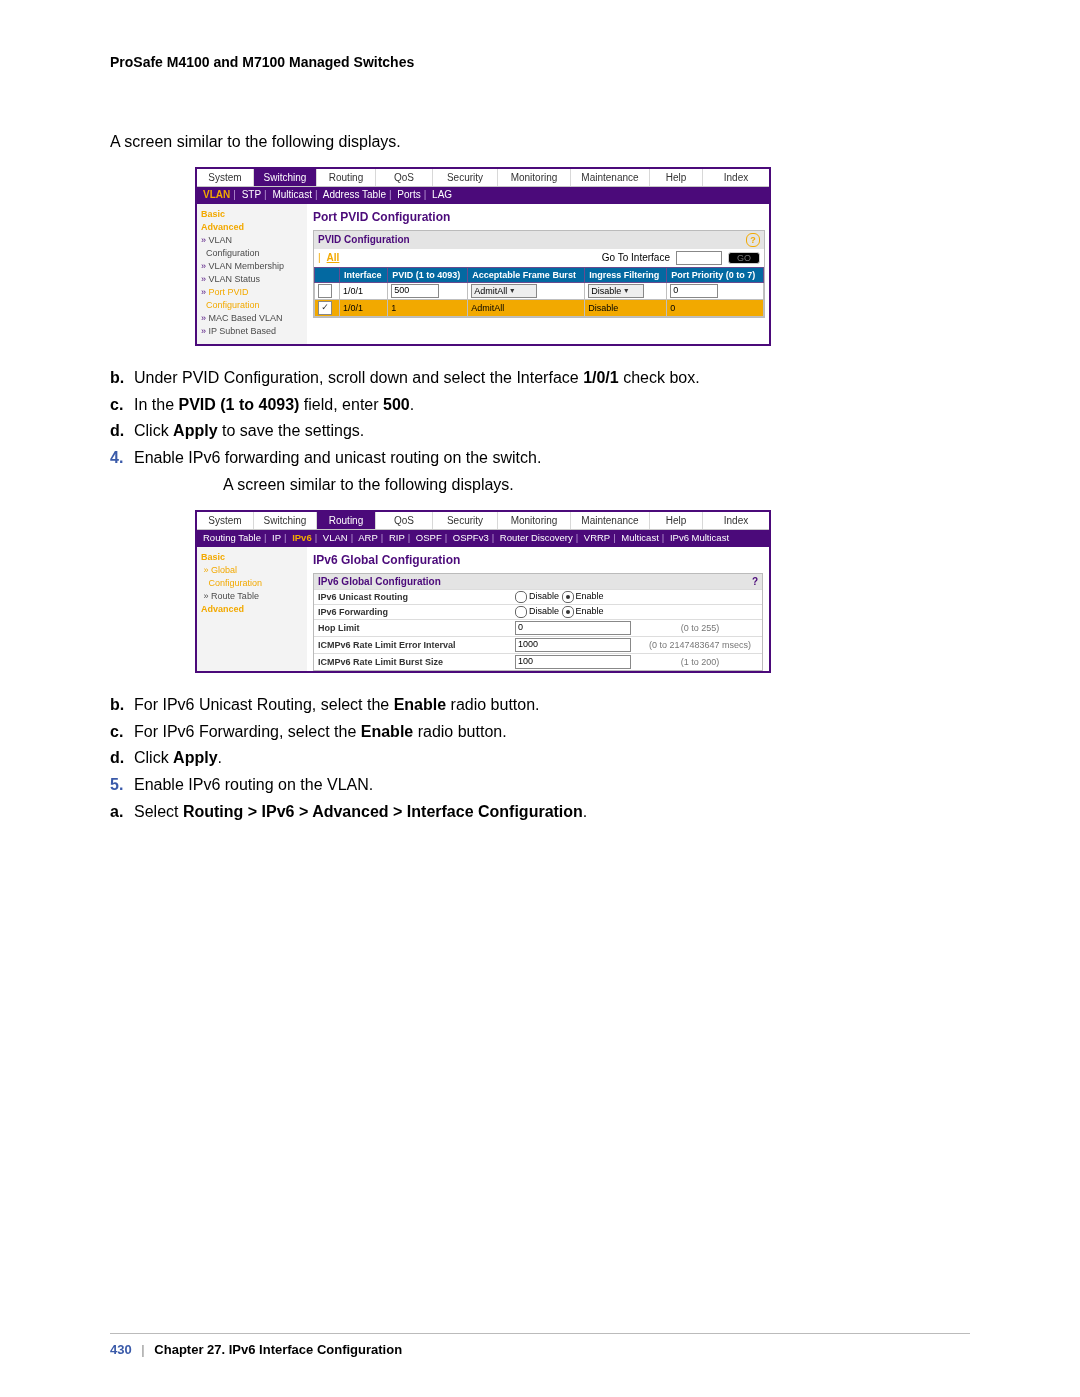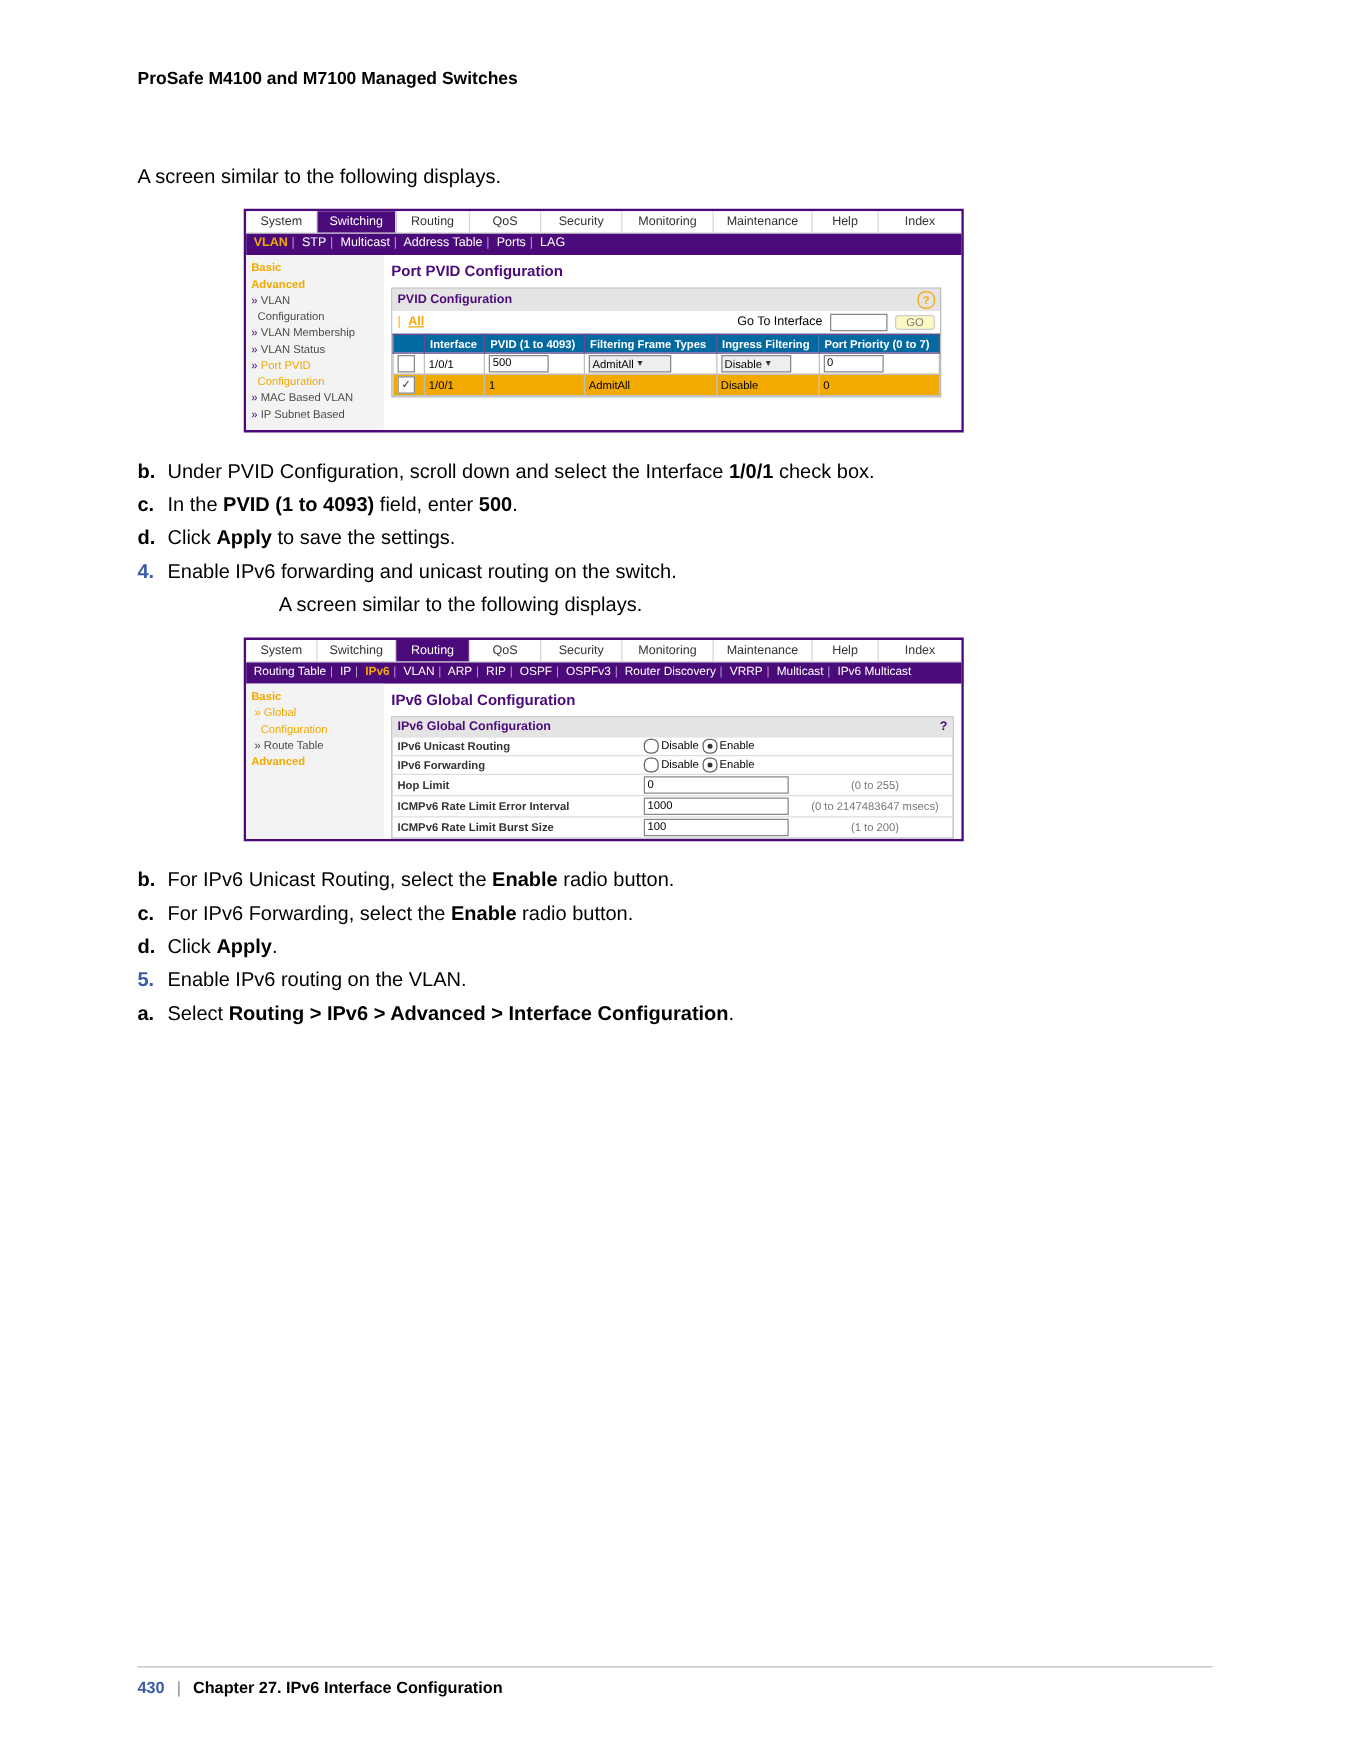--- a/index.html
+++ b/index.html
@@ -92,37 +92,37 @@
     line-height: 13px;
     color:#4b4b4b;
   }
   .ss .side .basic { color:#f2a900; font-weight:bold;}
   .ss .side .adv { color:#f2a900; font-weight:bold;}
   .ss .side .item::before { content:"\00bb\00a0"; color:#4b0a7a;}
   .ss .side .sel { color:#f2a900;}
   .ss .main { flex:1; padding: 6px 0 12px 6px; }
   .ss .main .h1 { color:#4b0a7a; font-weight:bold; font-size:12px; padding-bottom:6px;}
   .ss .box {
-    border:1px solid #bbb; margin-right:16px;
+    border:1px solid #bbb; margin-right:4px;
   }
   .ss .boxhdr {
     background:#e4e4e4; color:#4b0a7a; font-weight:bold;
     padding:2px 4px; display:flex; justify-content:space-between; align-items:center;
   }
   .ss .help-icon {
     width:12px;height:12px;border:1px solid #f2a900;border-radius:6px;
     color:#f2a900;font-size:9px;line-height:12px;text-align:center;display:inline-block;
   }
   .ss .gotorow {
     display:flex; align-items:center; padding:2px 4px; font-size:10px; gap:6px;
     background:#fff;
   }
   .ss .gotorow .allbl { color:#f2a900; font-weight:bold;text-decoration:underline;}
   .ss .gobtn {
-    background:#fef9c3;border:1px solid #ccc;border-radius:3px;padding:0 8px;font-size:9px;color:#777;
+    background:#000000;border:1px solid #ccc;border-radius:3px;padding:0 8px;font-size:9px;color:#777;
   }
   .ss table.grid { border-collapse:collapse; width:100%; font-size:9px;}
   .ss table.grid th {
     background:#0369a1;color:#fff;border:1px solid #694a8e;padding:2px 4px;text-align:left;font-weight:bold;
   }
   .ss table.grid td { border:1px solid #bfbfbf; padding:1px 3px; }
   .ss .cb { width:12px;height:12px;border:1px solid #888;display:inline-block;vertical-align:middle;background:#fff;}
   .ss .cb.ck::after{content:"\2713";font-size:9px;line-height:10px;display:block;text-align:center;color:#333;}
   .ss .inbox { border:1px solid #888; background:#fff; font-size:9px; height:12px; padding:0 2px; display:inline-block;}
   .ss .ddl { border:1px solid #888; background:#eee; font-size:9px; height:12px; padding:0 2px; display:inline-flex; align-items:center;}
@@ -226,21 +226,21 @@
             <span>Go To Interface</span>
             <span class="inbox" style="width:40px"></span>
             <span class="gobtn">GO</span>
           </div>
           <table class="grid">
             <tbody>
                 <tr>
               <th style="width:16px"></th>
               <th>Interface</th>
               <th>PVID (1 to 4093)</th>
-              <th>Filtering Frame Types</th>
+              <th>Acceptable Frame Burst</th>
               <th>Ingress Filtering</th>
               <th>Port Priority (0 to 7)</th>
             </tr>
             <tr>
               <td><span class="cb"></span></td>
               <td>1/0/1</td>
               <td><span class="inbox" style="width:42px">500</span></td>
               <td><span class="ddl" style="width:60px">AdmitAll</span></td>
               <td><span class="ddl" style="width:50px">Disable</span></td>
               <td><span class="inbox" style="width:42px">0</span></td>

